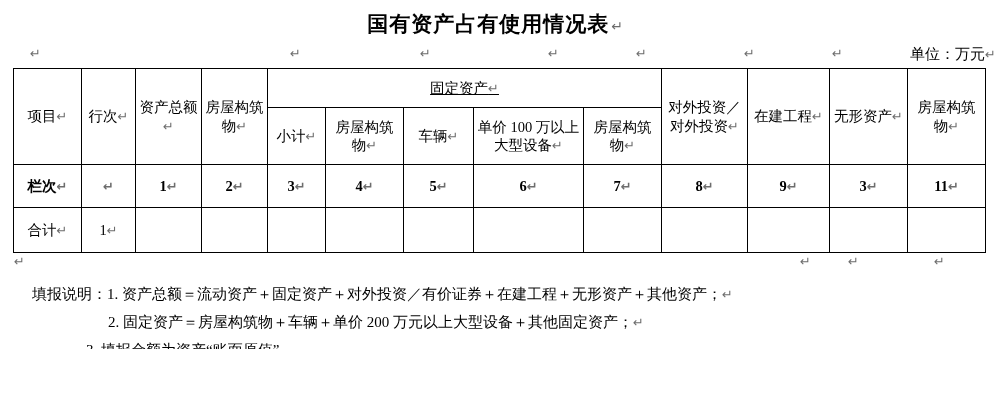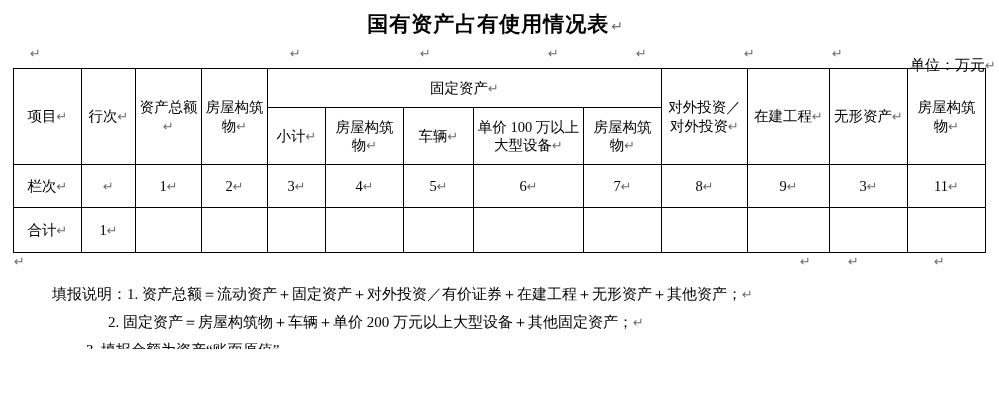--- a/index.html
+++ b/index.html
@@ -47,21 +47,21 @@
     height: 22px;
     margin-top: 6px;
   }
   .mark-row .pilcrow {
     position: absolute;
     top: 3px;
   }
   .unit-line {
     position: absolute;
     right: 14px;
-    top: 12px;
+    top: 1px;
     font-size: 15px;
     white-space: nowrap;
   }
   table.main {
     border-collapse: collapse;
     width: 972px;
     margin: 2px 0 0 13px;
     table-layout: fixed;
   }
   table.main td {
@@ -71,42 +71,44 @@
     vertical-align: middle;
     padding: 2px 3px;
     line-height: 1.25;
     position: relative;
   }
   td.tall {
     height: 86px;
   }
   td.grp {
     height: 34px;
+    text-decoration: underline;
   }
   td.sub {
     height: 52px;
   }
   td.row-num {
     height: 38px;
+    font-weight: bold;
   }
   td.row-sum {
     height: 40px;
   }
   .lbl {
     display: inline;
   }
   .notes {
     margin: 10px 0 0 0;
     font-size: 15px;
     line-height: 1.85;
   }
   .notes .ln {
     white-space: nowrap;
   }
-  .ln1 { padding-left: 52px; }
+  .ln1 { padding-left: 32px; }
   .ln2 { padding-left: 108px; }
   .ln3 { padding-left: 86px; }
   .ln3-clip {
     overflow: hidden;
     height: 12px;
   }
   .bottom-marks {
     position: relative;
     height: 16px;
     margin-top: 2px;

